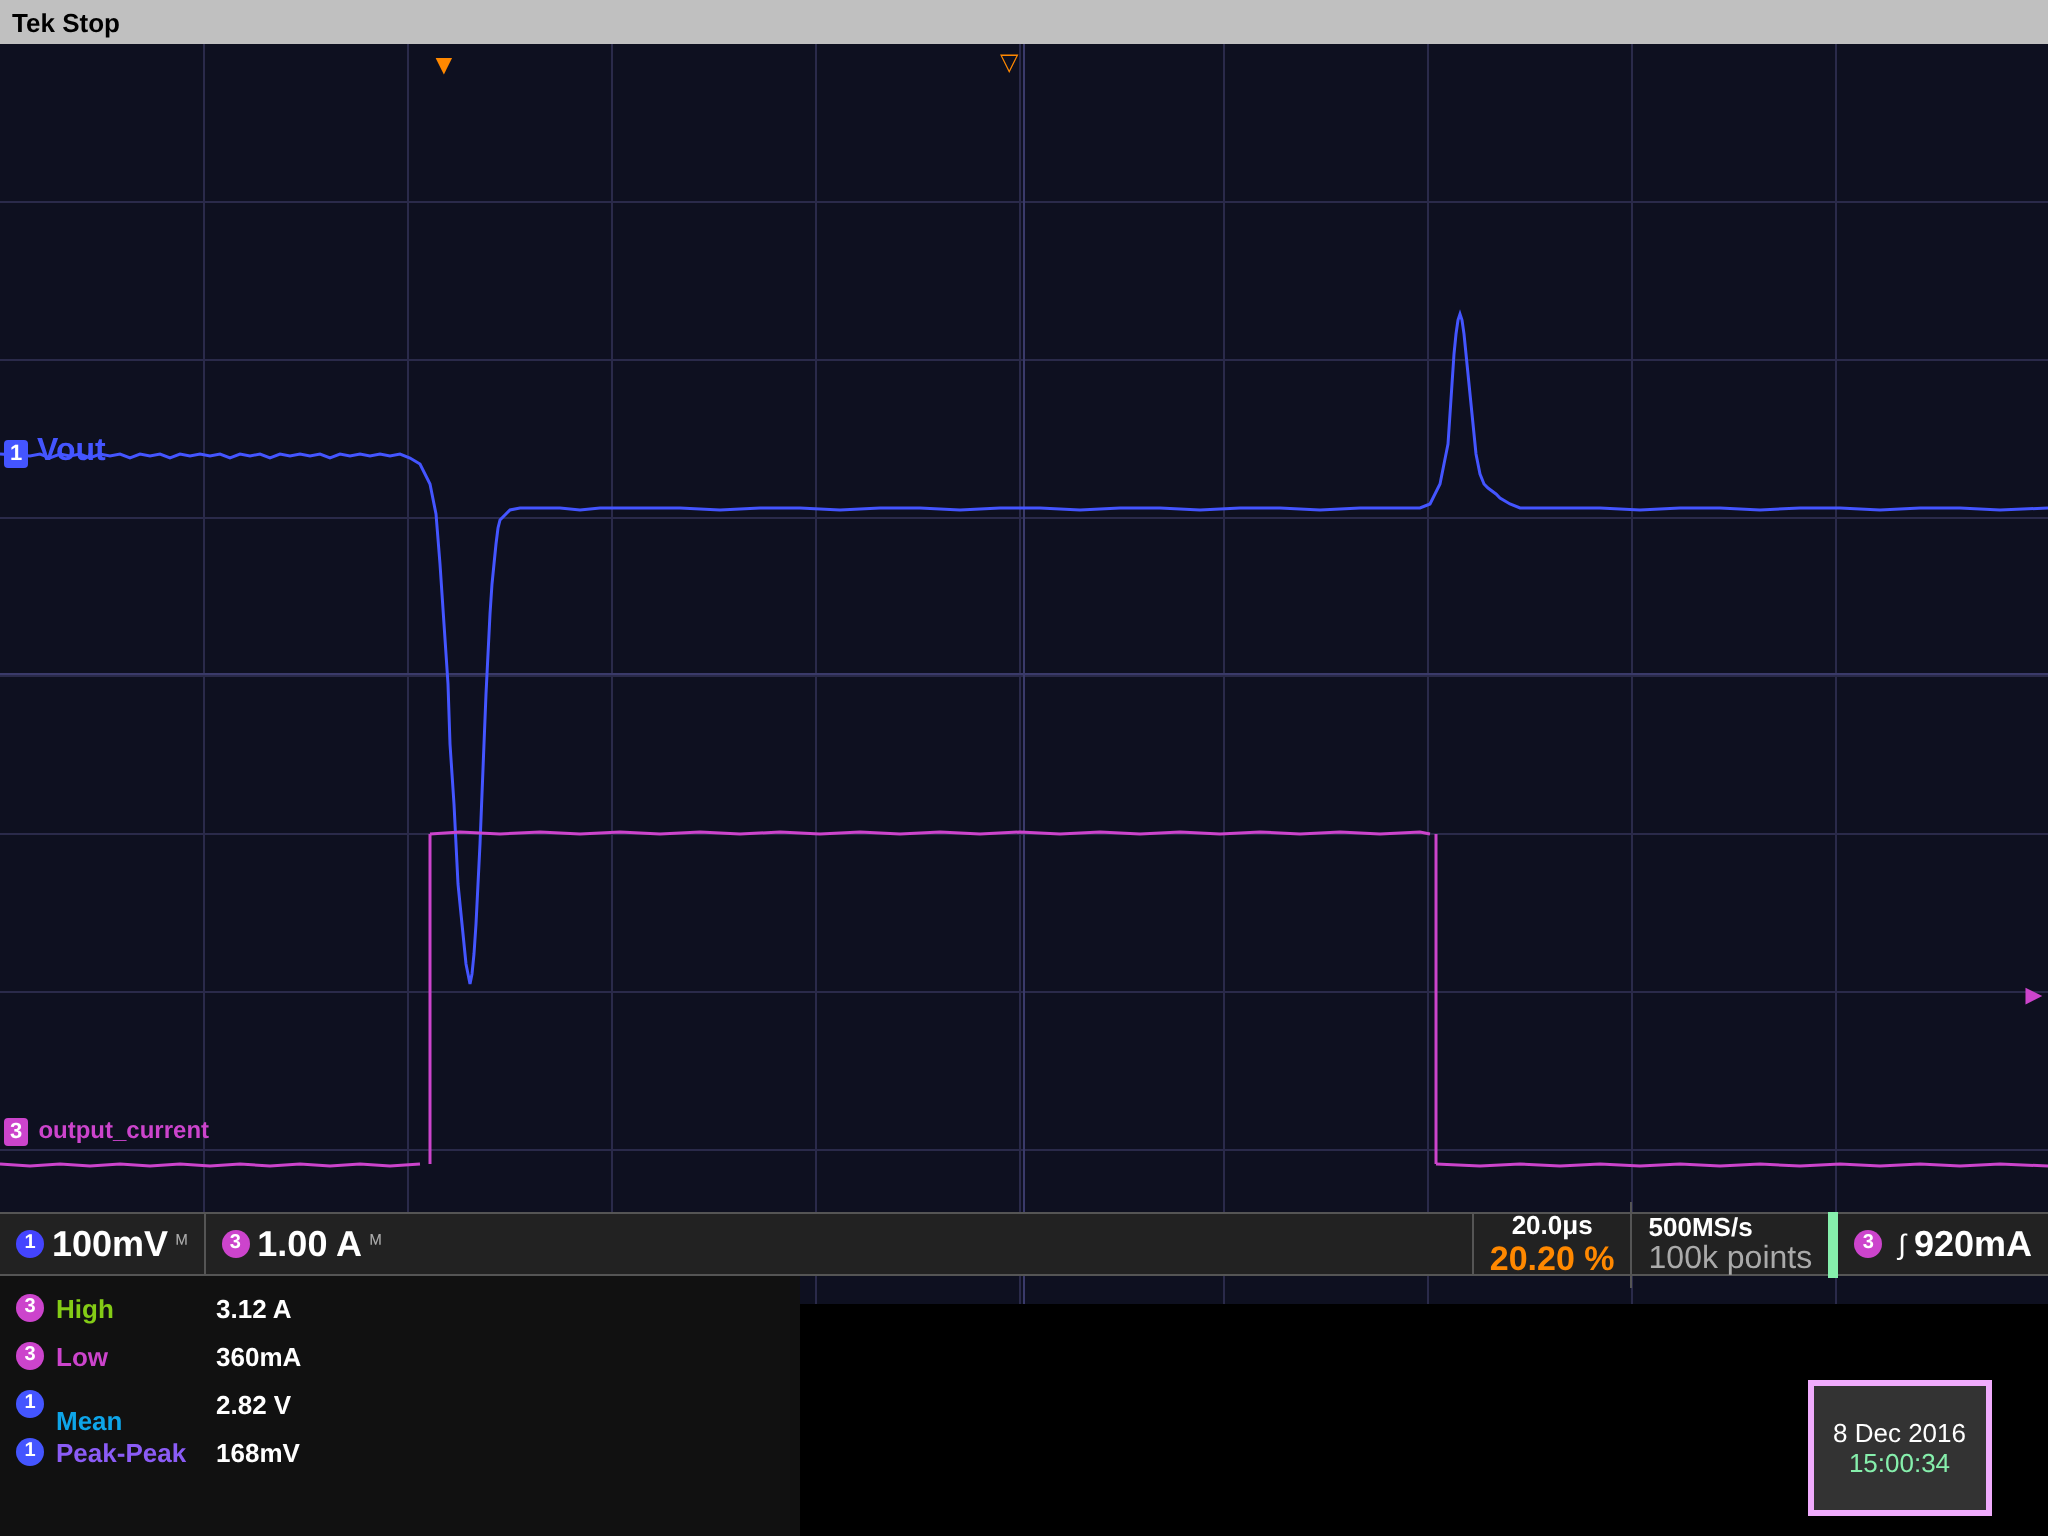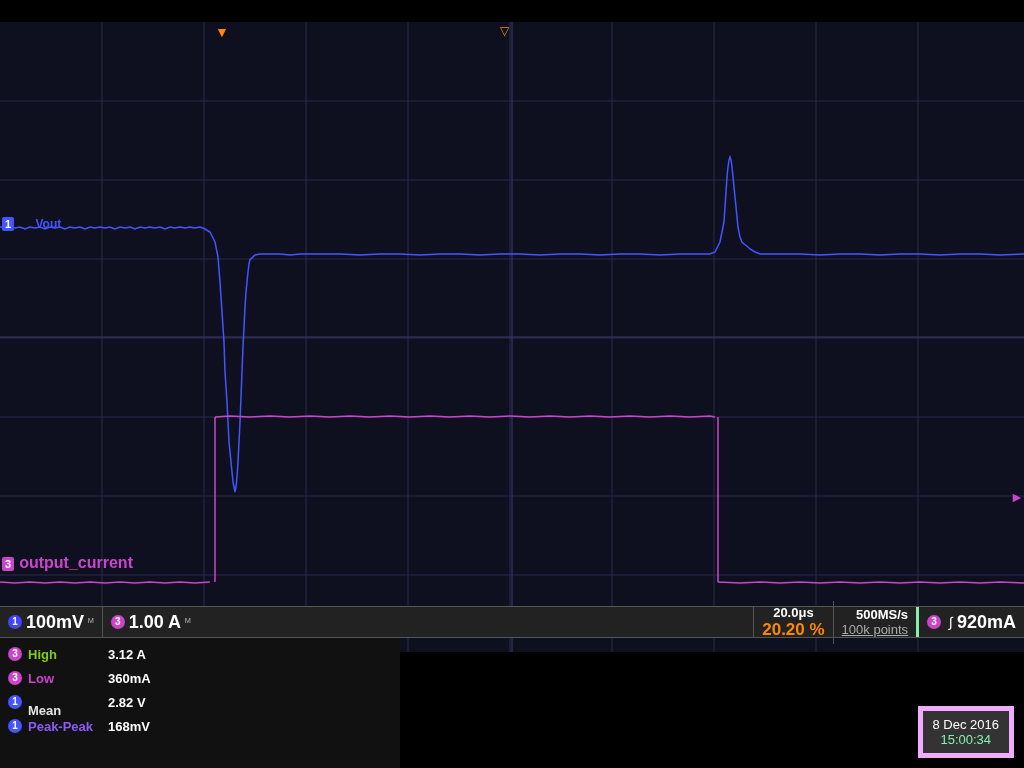--- a/index.html
+++ b/index.html
@@ -174,23 +174,23 @@
 
     .time-sub {
       color: #ff8800;
       font-size: 17px;
       font-weight: bold;
     }
 
     .sample-section {
       display: flex;
       flex-direction: column;
-      align-items: flex-end;
+      align-items: flex-start;
       padding: 0 8px;
-      border-right: 3px solid #86efac;
+      border-right: 5px solid #86efac;
     }
 
     .trig-section {
       display: flex;
       align-items: center;
       padding: 0 8px;
     }
 
     
     #measurements {
@@ -232,24 +232,24 @@
 
     .meas-value {
       color: #fff;
       font-weight: bold;
     }
 
     
     #datetime-box {
       position: absolute;
       bottom: 10px;
-      right: 10px;
+      right: 28px;
       background: #333;
-      border: 5px solid #f0abfc;
-      padding: 6px 10px;
+      border: 3px solid #f0abfc;
+      padding: 16px 10px;
       z-index: 10;
       text-align: center;
     }
 
     #datetime-date {
       color: #fff;
       font-size: 13px;
     }
 
     #datetime-time {
@@ -264,20 +264,26 @@
       width: 100%;
       height: 100%;
       z-index: 3;
     }
   </style>
 </head>
 <body>
 
 <div id="oscilloscope">
 
+  <div id="top-bar">
+    <span id="tek-stop-label">
+      <span>Tek</span>
+      <span>Stop</span>
+    </span>
+  </div>
 
   <div id="waveform-area">
 
     <svg id="grid-canvas" xmlns="http://www.w3.org/2000/svg">
 
       <rect width="1024" height="630" fill="#0e1020"></rect>
 
       <g stroke="#2a2a4a" stroke-width="1">
         <line x1="102" y1="0" x2="102" y2="630"></line>
         <line x1="204" y1="0" x2="204" y2="630"></line>
@@ -347,26 +353,26 @@
       <polyline fill="none" stroke="#cc44cc" stroke-width="1.5" points="
           718,560 740,561 760,560 780,561 800,560 820,561 840,560 860,561
           880,560 900,561 920,560 940,561 960,560 980,561 1000,560 1024,561
         "></polyline>
 
       <text x="1010" y="480" fill="#cc44cc" font-size="14">►</text>
     </svg>
 
     <div id="ch1-label">
       <span style="background:#4455ff; color:white; font-size:11px; padding:1px 3px; border-radius:2px; font-weight:bold;">1</span>
-      <span style="color:#4455ff; font-size:12px; font-weight:bold; margin-left:18px;">Vout</span>
+      <span style="color:#4455ff; font-size:16px; font-weight:bold; margin-left:1px;">Vout</span>
     </div>
 
     <div id="ch2-label">
       <span style="background:#cc44cc; color:white; font-size:11px; padding:1px 3px; border-radius:2px; font-weight:bold;">3</span>
-      <span style="color:#cc44cc; font-size:16px; font-weight:bold; margin-left:2px;">output_current</span>
+      <span style="color:#cc44cc; font-size:12px; font-weight:bold; margin-left:2px;">output_current</span>
     </div>
 
   </div>
 
   <div id="status-bar">
 
     <div class="status-section">
       <span class="ch1-indicator">1</span>
       <span class="status-text">100mV</span>
       <span class="status-sub">ᴹ</span>
@@ -378,21 +384,21 @@
       <span class="status-sub">ᴹ</span>
     </div>
 
     <div class="time-section">
       <span class="time-main">20.0μs</span>
       <span class="time-sub">20.20 %</span>
     </div>
 
     <div class="sample-section">
       <span class="time-main">500MS/s</span>
-      <span style="color:#aaa; font-size:13px;text-decoration:underline;">100k points</span>
+      <span style="color:#aaa; font-size:16px;">100k points</span>
     </div>
 
     <div class="trig-section">
       <span class="ch3-indicator">3</span>
       <span style="color:#fff; font-size:14px; margin: 0 4px;">∫</span>
       <span class="status-text">920mA</span>
     </div>
 
   </div>
 
@@ -402,21 +408,21 @@
       <span class="meas-label" style="color:#84cc16;">High</span>
       <span class="meas-value">3.12 A</span>
     </div>
     <div class="meas-row">
       <span class="meas-indicator" style="background:#cc44cc;">3</span>
       <span class="meas-label" style="color:#cc44cc;">Low</span>
       <span class="meas-value">360mA</span>
     </div>
     <div class="meas-row">
       <span class="meas-indicator" style="background:#4455ff;">1</span>
-      <span class="meas-label" style="color:#e5e5e5;margin-top:16px;">Mean</span>
+      <span class="meas-label" style="color:#0ea5e9;margin-top:16px;">Mean</span>
       <span class="meas-value">2.82 V</span>
     </div>
     <div class="meas-row">
       <span class="meas-indicator" style="background:#4455ff;">1</span>
       <span class="meas-label" style="color:#8b5cf6;">Peak-Peak</span>
       <span class="meas-value">168mV</span>
     </div>
   </div>
 
   <div id="datetime-box">

